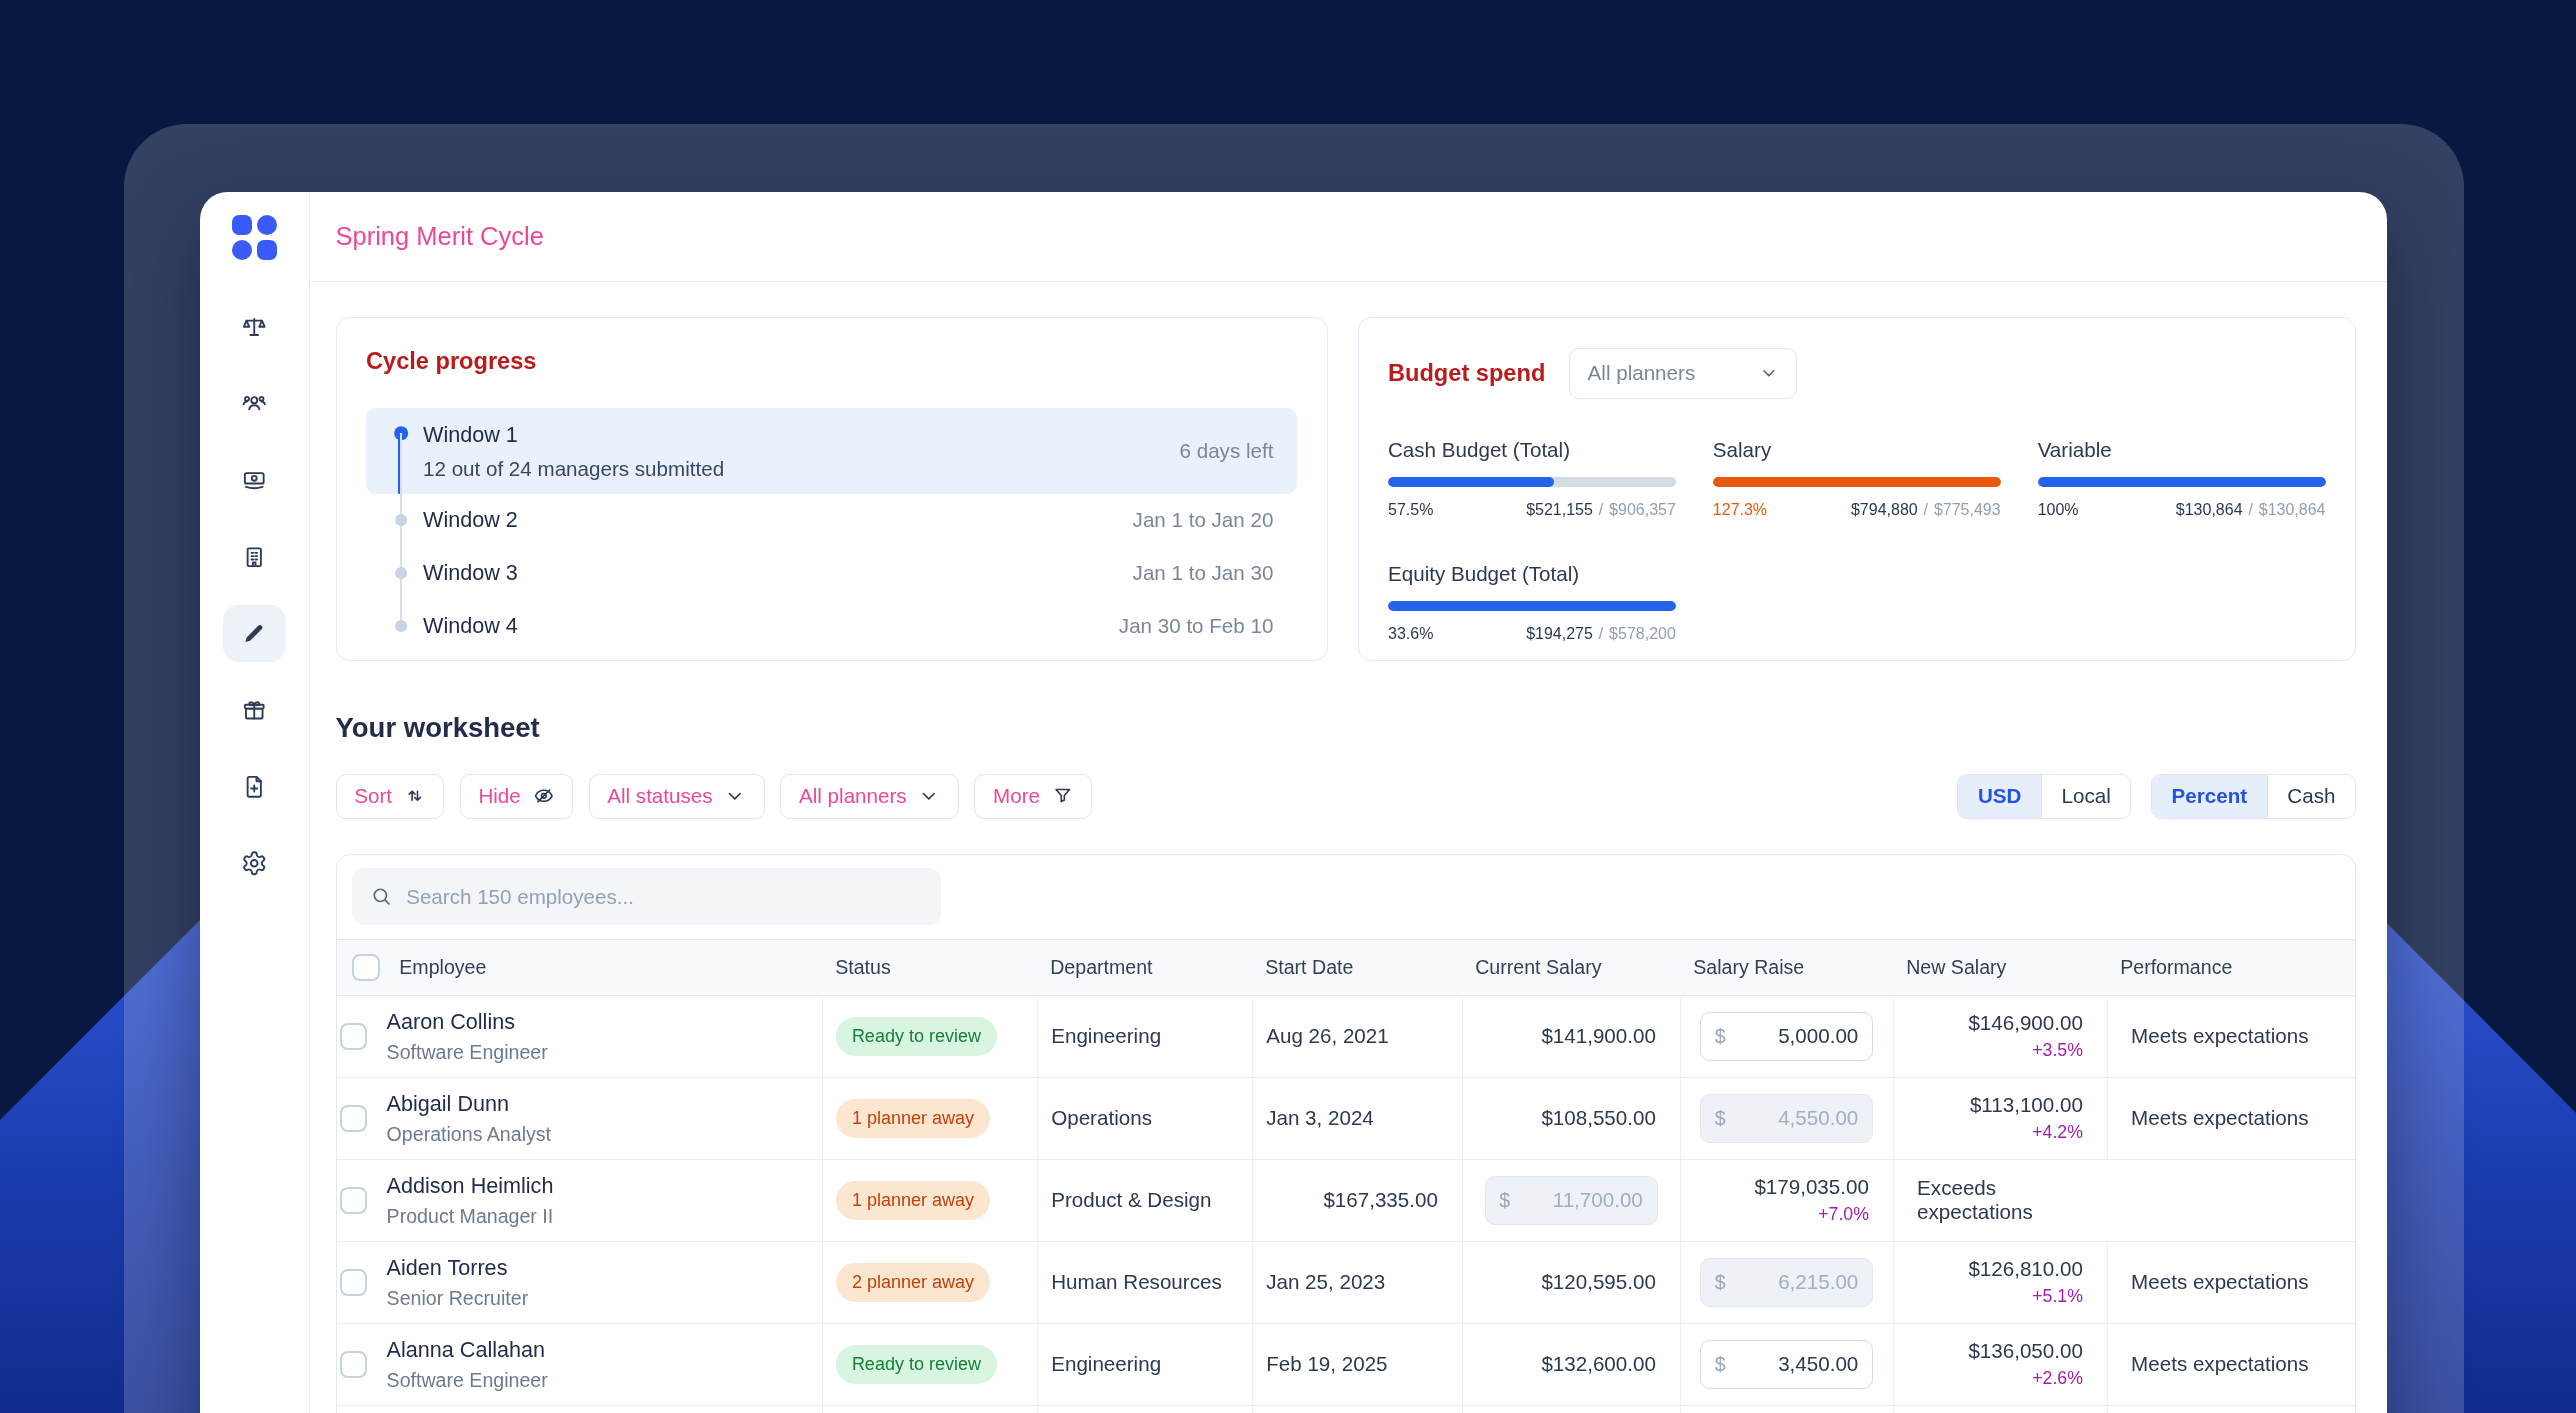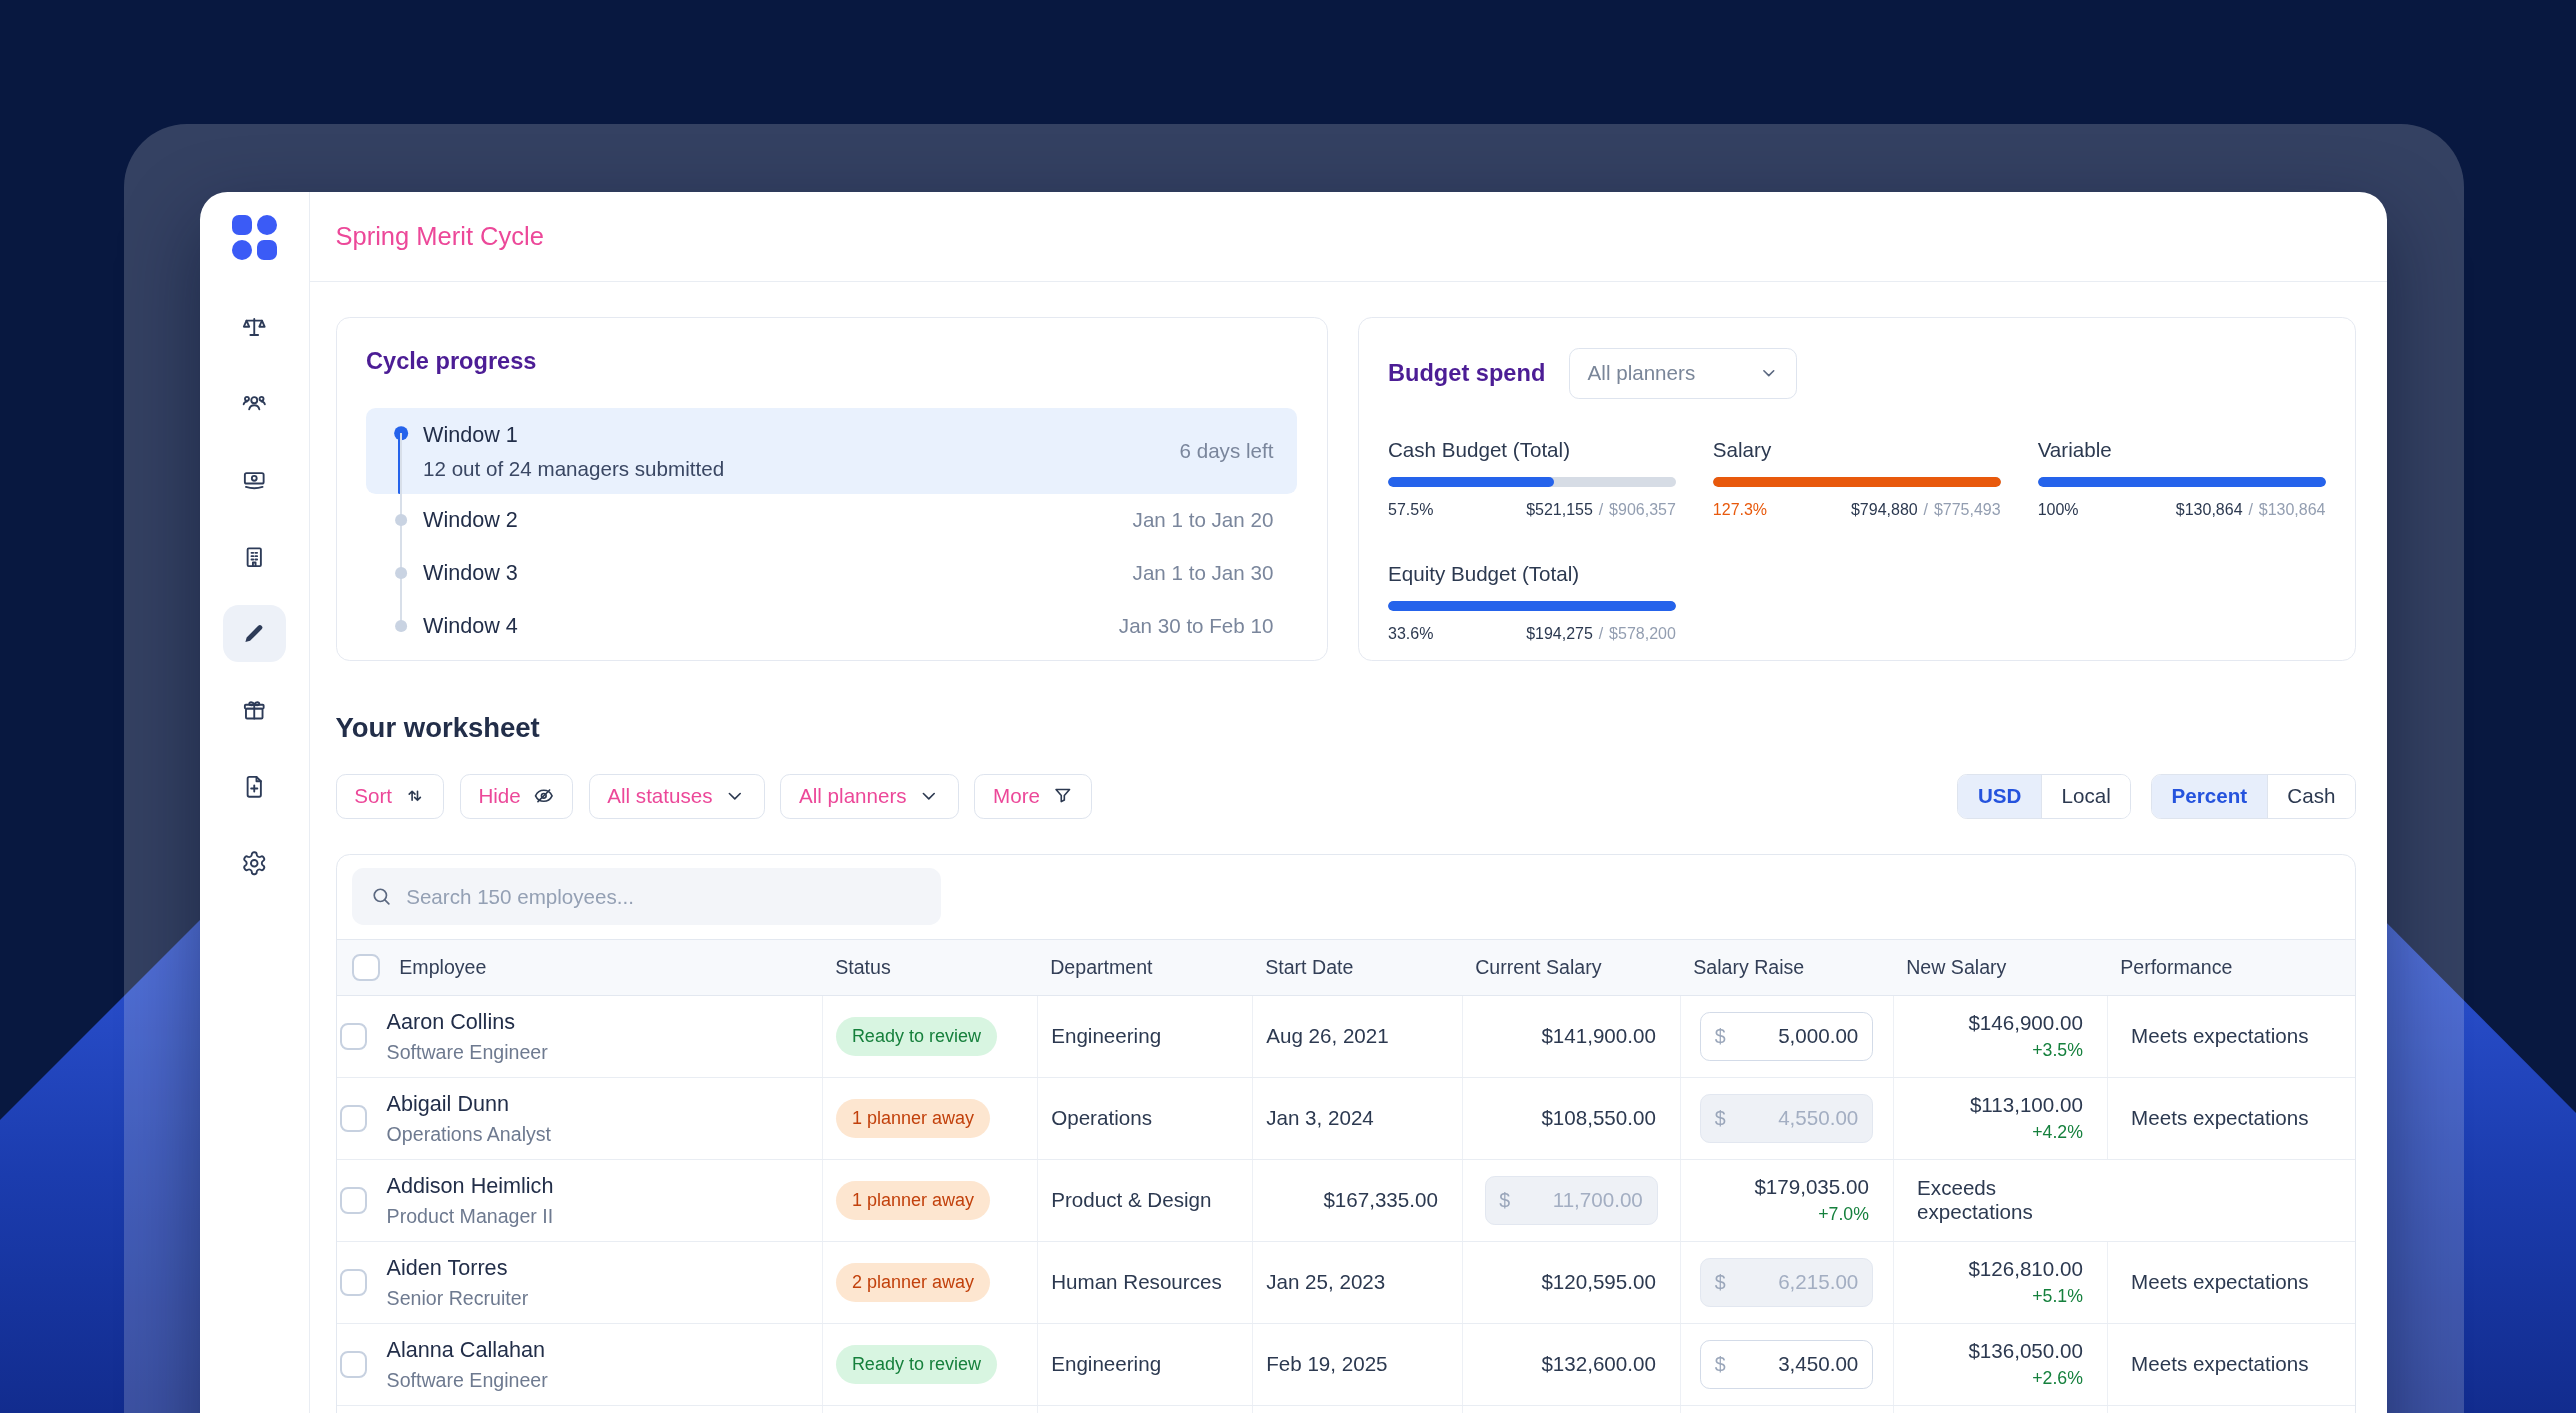--- a/index.html
+++ b/index.html
@@ -71,21 +71,21 @@
   .content { padding: 35px 31px 0 25.5px; }
 
   
   .cards { display: flex; gap: 30px; }
   .card {
     border: 1px solid #e5e9f1; border-radius: 13.7px; background: #fff;
     height: 344px; padding: 29.5px;
   }
   .card.cycle { width: 992px; flex-shrink: 0; }
   .card.budget { flex: 1; }
-  .card-title { font-size: 23.6px; font-weight: 600; color: #4c1d95; }
+  .card-title { font-size: 23.6px; font-weight: 600; color: #b91c1c; }
 
   
   .timeline { margin-top: 33px; position: relative; }
   .rail { position: absolute; left: 34px; top: 25.5px; width: 2px; height: 193px; background: #d8dfe9; }
   .tl-active {
     position: relative; height: 86px; background: #e9f1fd; border-radius: 9.8px;
     padding: 14.7px 23.6px 0 57px;
   }
   .tl-active::before {
     content: ""; position: absolute; left: 32px; top: 25.5px; bottom: 0;
@@ -197,21 +197,21 @@
 
   .raise { width: 173px; height: 49px; border-radius: 9.8px; display: flex; align-items: center; justify-content: space-between; padding: 0 13.7px; }
   .raise.on { background: #fff; border: 1px solid #d3dbe8; }
   .raise.off { background: #eef1f6; border: 1px solid #e2e7f0; }
   .raise .cur { font-size: 19.6px; color: #9aa6ba; }
   .raise input { width: 110px; border: none; outline: none; background: transparent; text-align: right; font-size: 20.6px; }
   .raise.on input { color: #2c3950; }
   .raise.off input { color: #a3aec2; }
 
   .ns-val { font-size: 20.6px; color: #2c3950; }
-  .pct-up { font-size: 17.7px; font-weight: 500; color: #15803d; margin-left: 32px; }
+  .pct-up { font-size: 17.7px; font-weight: 500; color: #a21caf; margin-left: 32px; }
 </style>
 </head>
 <body>
 
 <div class="bg-corner left"></div>
 <div class="bg-corner right"></div>
 <div class="frame"></div>
 
 <div class="window">
 

